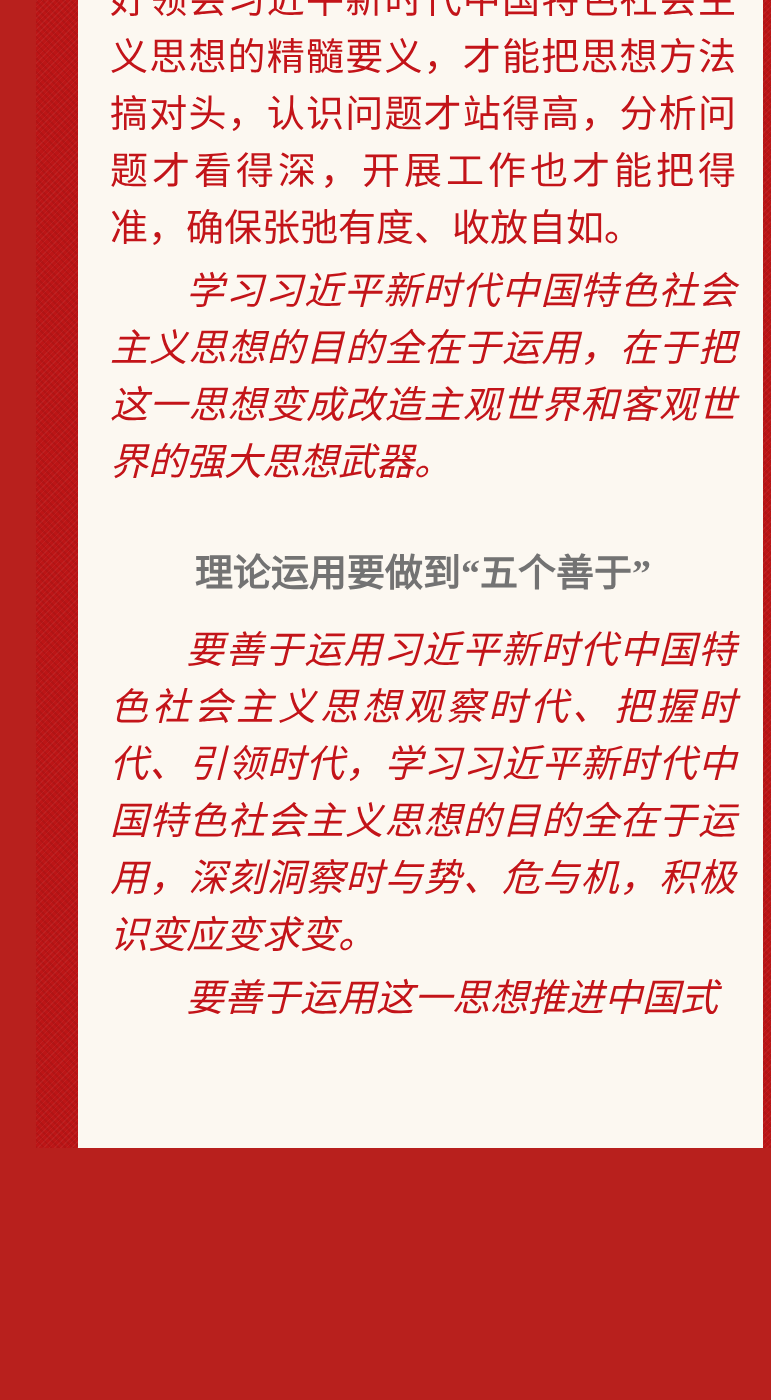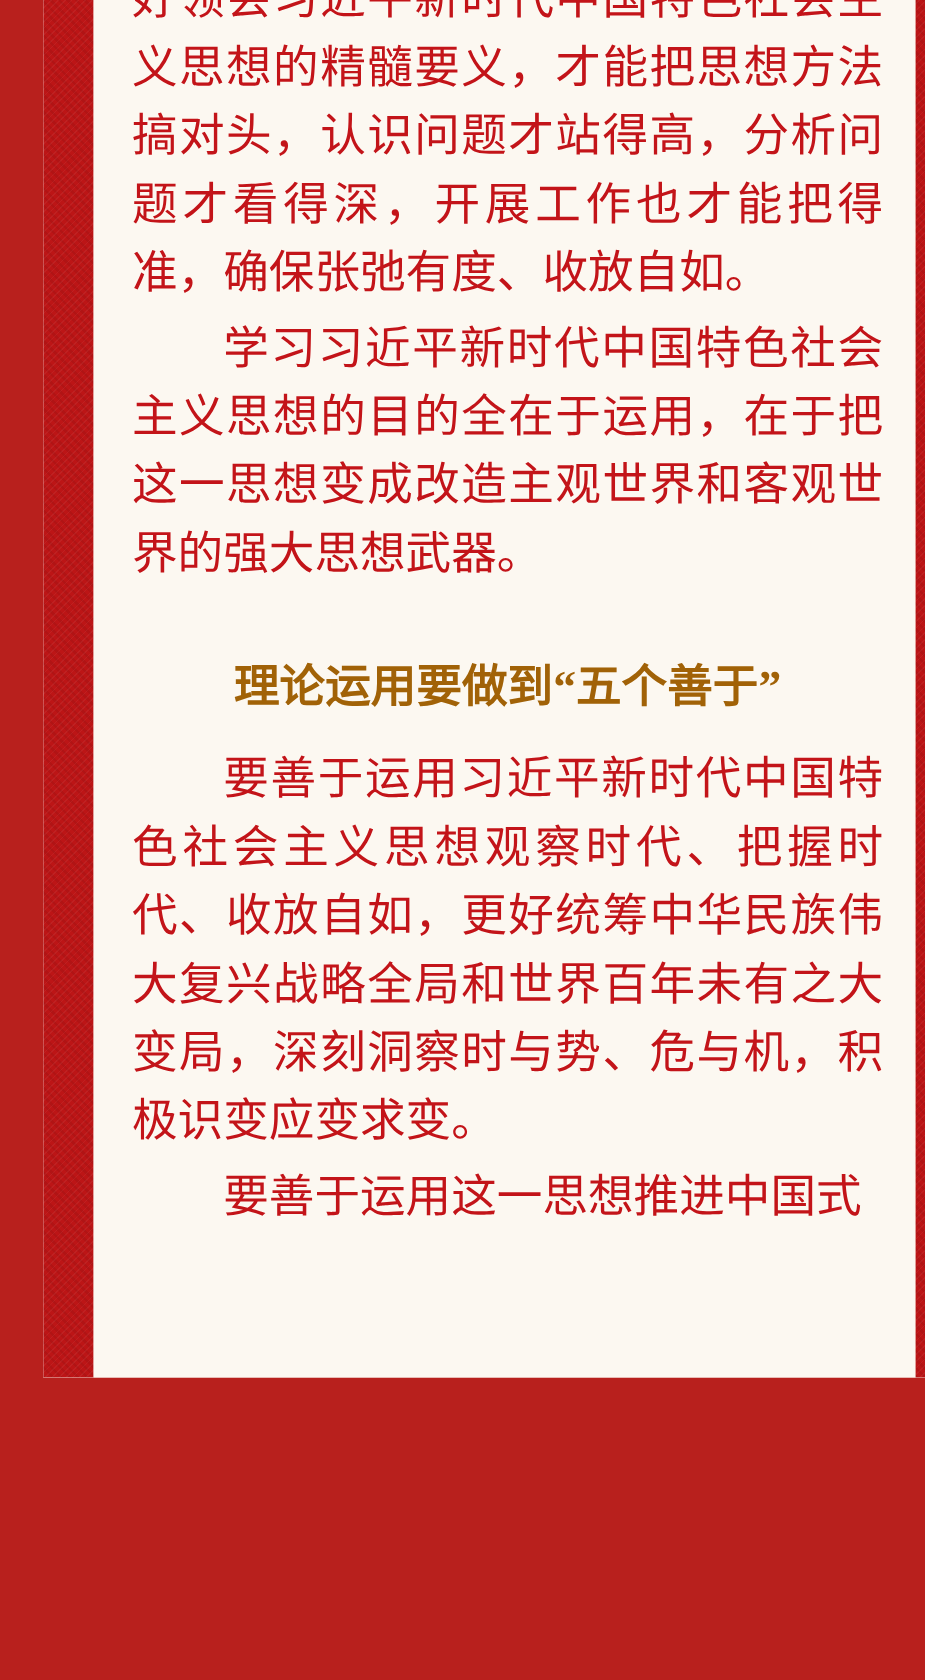--- a/index.html
+++ b/index.html
@@ -53,42 +53,43 @@
     text-align: justify;
     margin: 6px 0 0 0;
     word-break: normal;
     overflow-wrap: normal;
   }
   .body-text.clip-top {
     margin-top: -28px; 
   }
   .indent {
     text-indent: 2em;
+    font-style: italic;
   }
   .section-heading {
     font-family: "Liberation Serif", "DejaVu Serif", serif;
     font-size: 38px;
     line-height: 57px;
     font-weight: 700;
-    color: #a16207;
+    color: #737373;
     text-align: center;
     text-indent: 0;
     margin: 54px 0 20px 0;
   }
 </style>
 </head>
 <body>
 
 <div class="page">
   <div class="side-border left"></div>
 
   <main class="content">
     <p class="body-text clip-top">好领会习近平新时代中国特色社会主义思想的精髓要义，才能把思想方法搞对头，认识问题才站得高，分析问题才看得深，开展工作也才能把得准，确保张弛有度、收放自如。</p>
     <p class="body-text indent">学习习近平新时代中国特色社会主义思想的目的全在于运用，在于把这一思想变成改造主观世界和客观世界的强大思想武器。</p>
 
     <h2 class="section-heading">理论运用要做到“五个善于”</h2>
 
-    <p class="body-text indent">要善于运用习近平新时代中国特色社会主义思想观察时代、把握时代、收放自如，更好统筹中华民族伟大复兴战略全局和世界百年未有之大变局，深刻洞察时与势、危与机，积极识变应变求变。</p>
+    <p class="body-text indent">要善于运用习近平新时代中国特色社会主义思想观察时代、把握时代、引领时代，学习习近平新时代中国特色社会主义思想的目的全在于运用，深刻洞察时与势、危与机，积极识变应变求变。</p>
     <p class="body-text indent">要善于运用这一思想推进中国式</p>
   </main>
 
   <div class="side-border right"></div>
 </div>
 
 </body></html>

